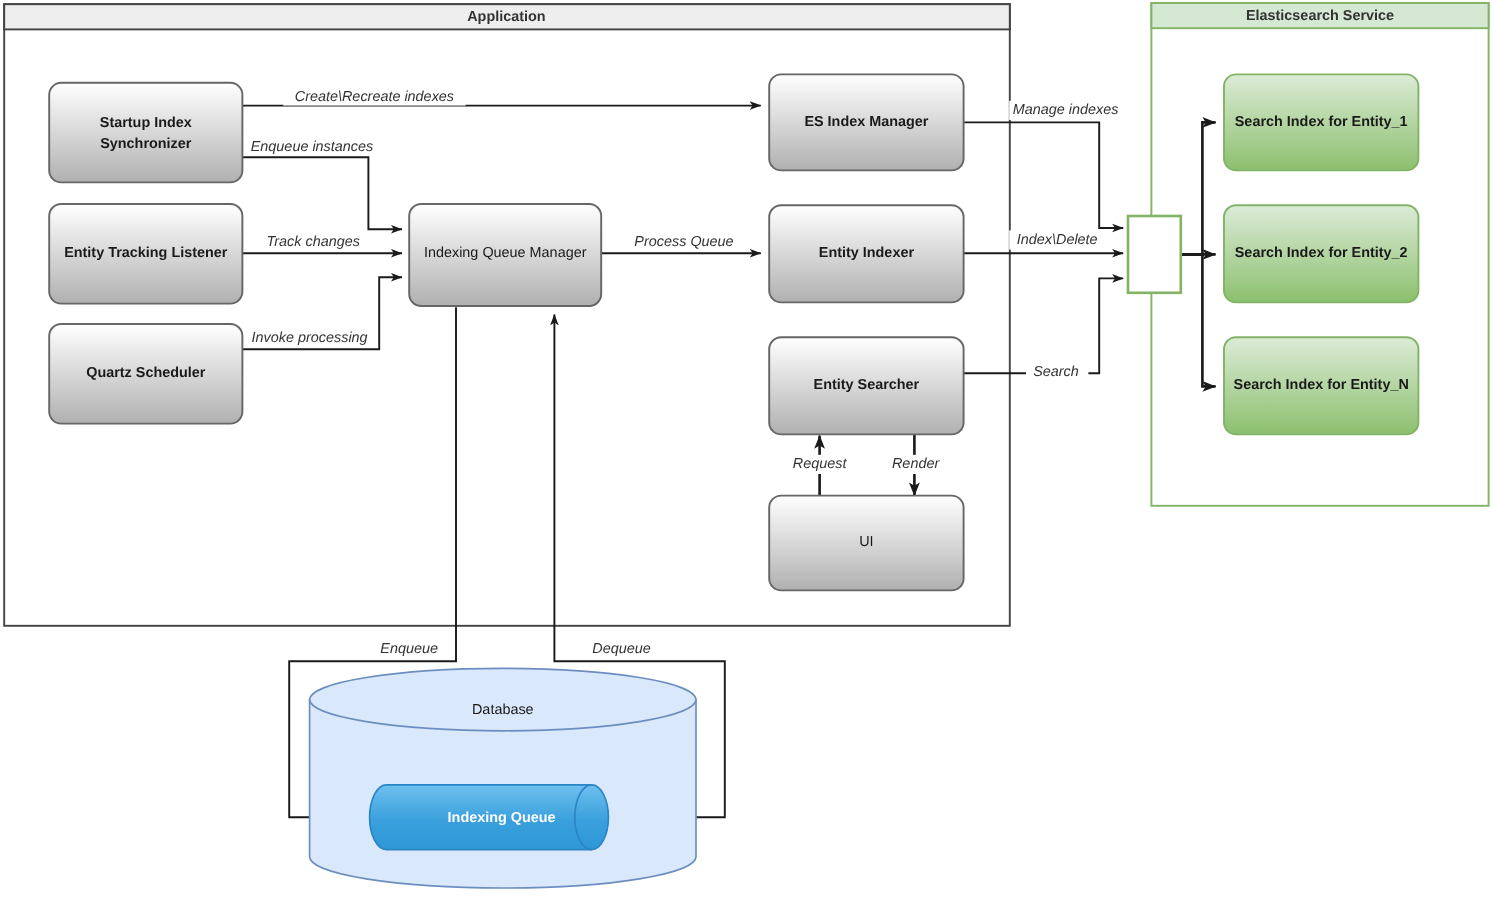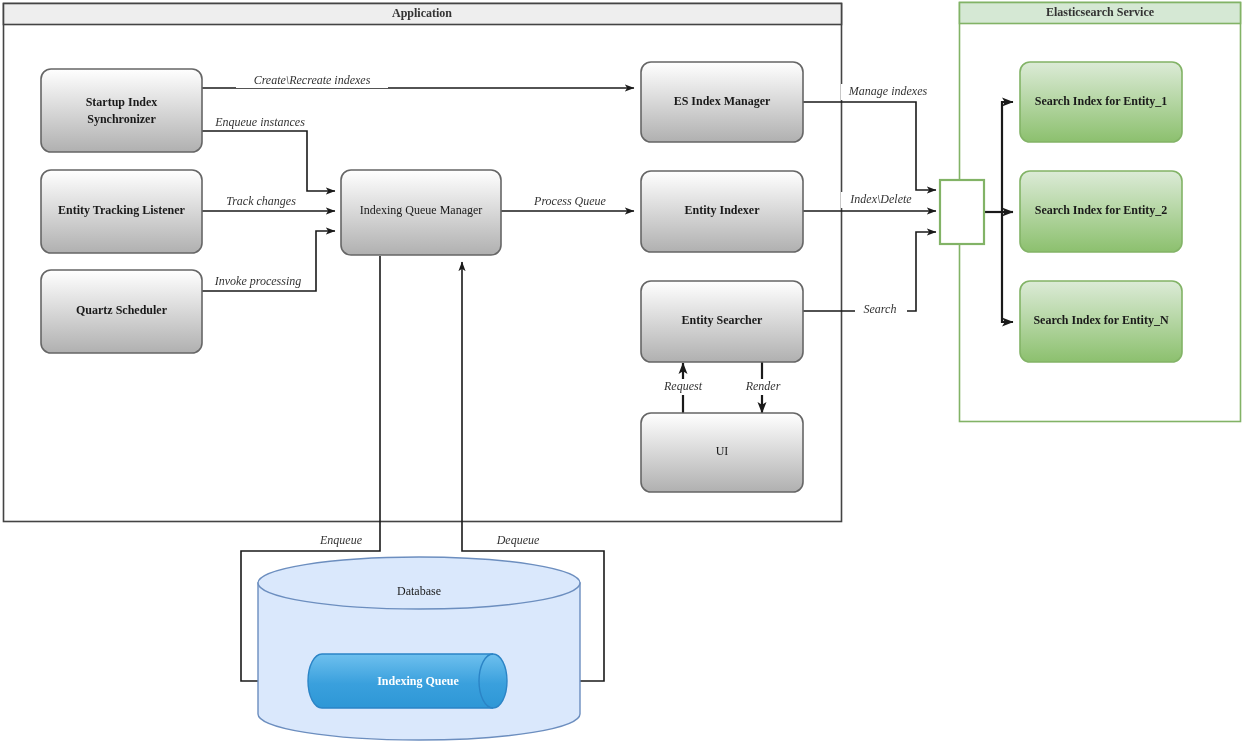--- a/index.html
+++ b/index.html
@@ -10,21 +10,20 @@
   body {
     width: 1243px;
     height: 753px;
     font-family: "Liberation Sans", sans-serif;
     overflow: hidden;
   }
   #diagram {
     position: relative;
     width: 1243px;
     height: 753px;
-    font-family: Liberation Serif, serif;
   }
   svg#canvas {
     position: absolute;
     top: 0;
     left: 0;
     width: 1243px;
     height: 753px;
   }
   .container-title {
     font-size: 12px;

